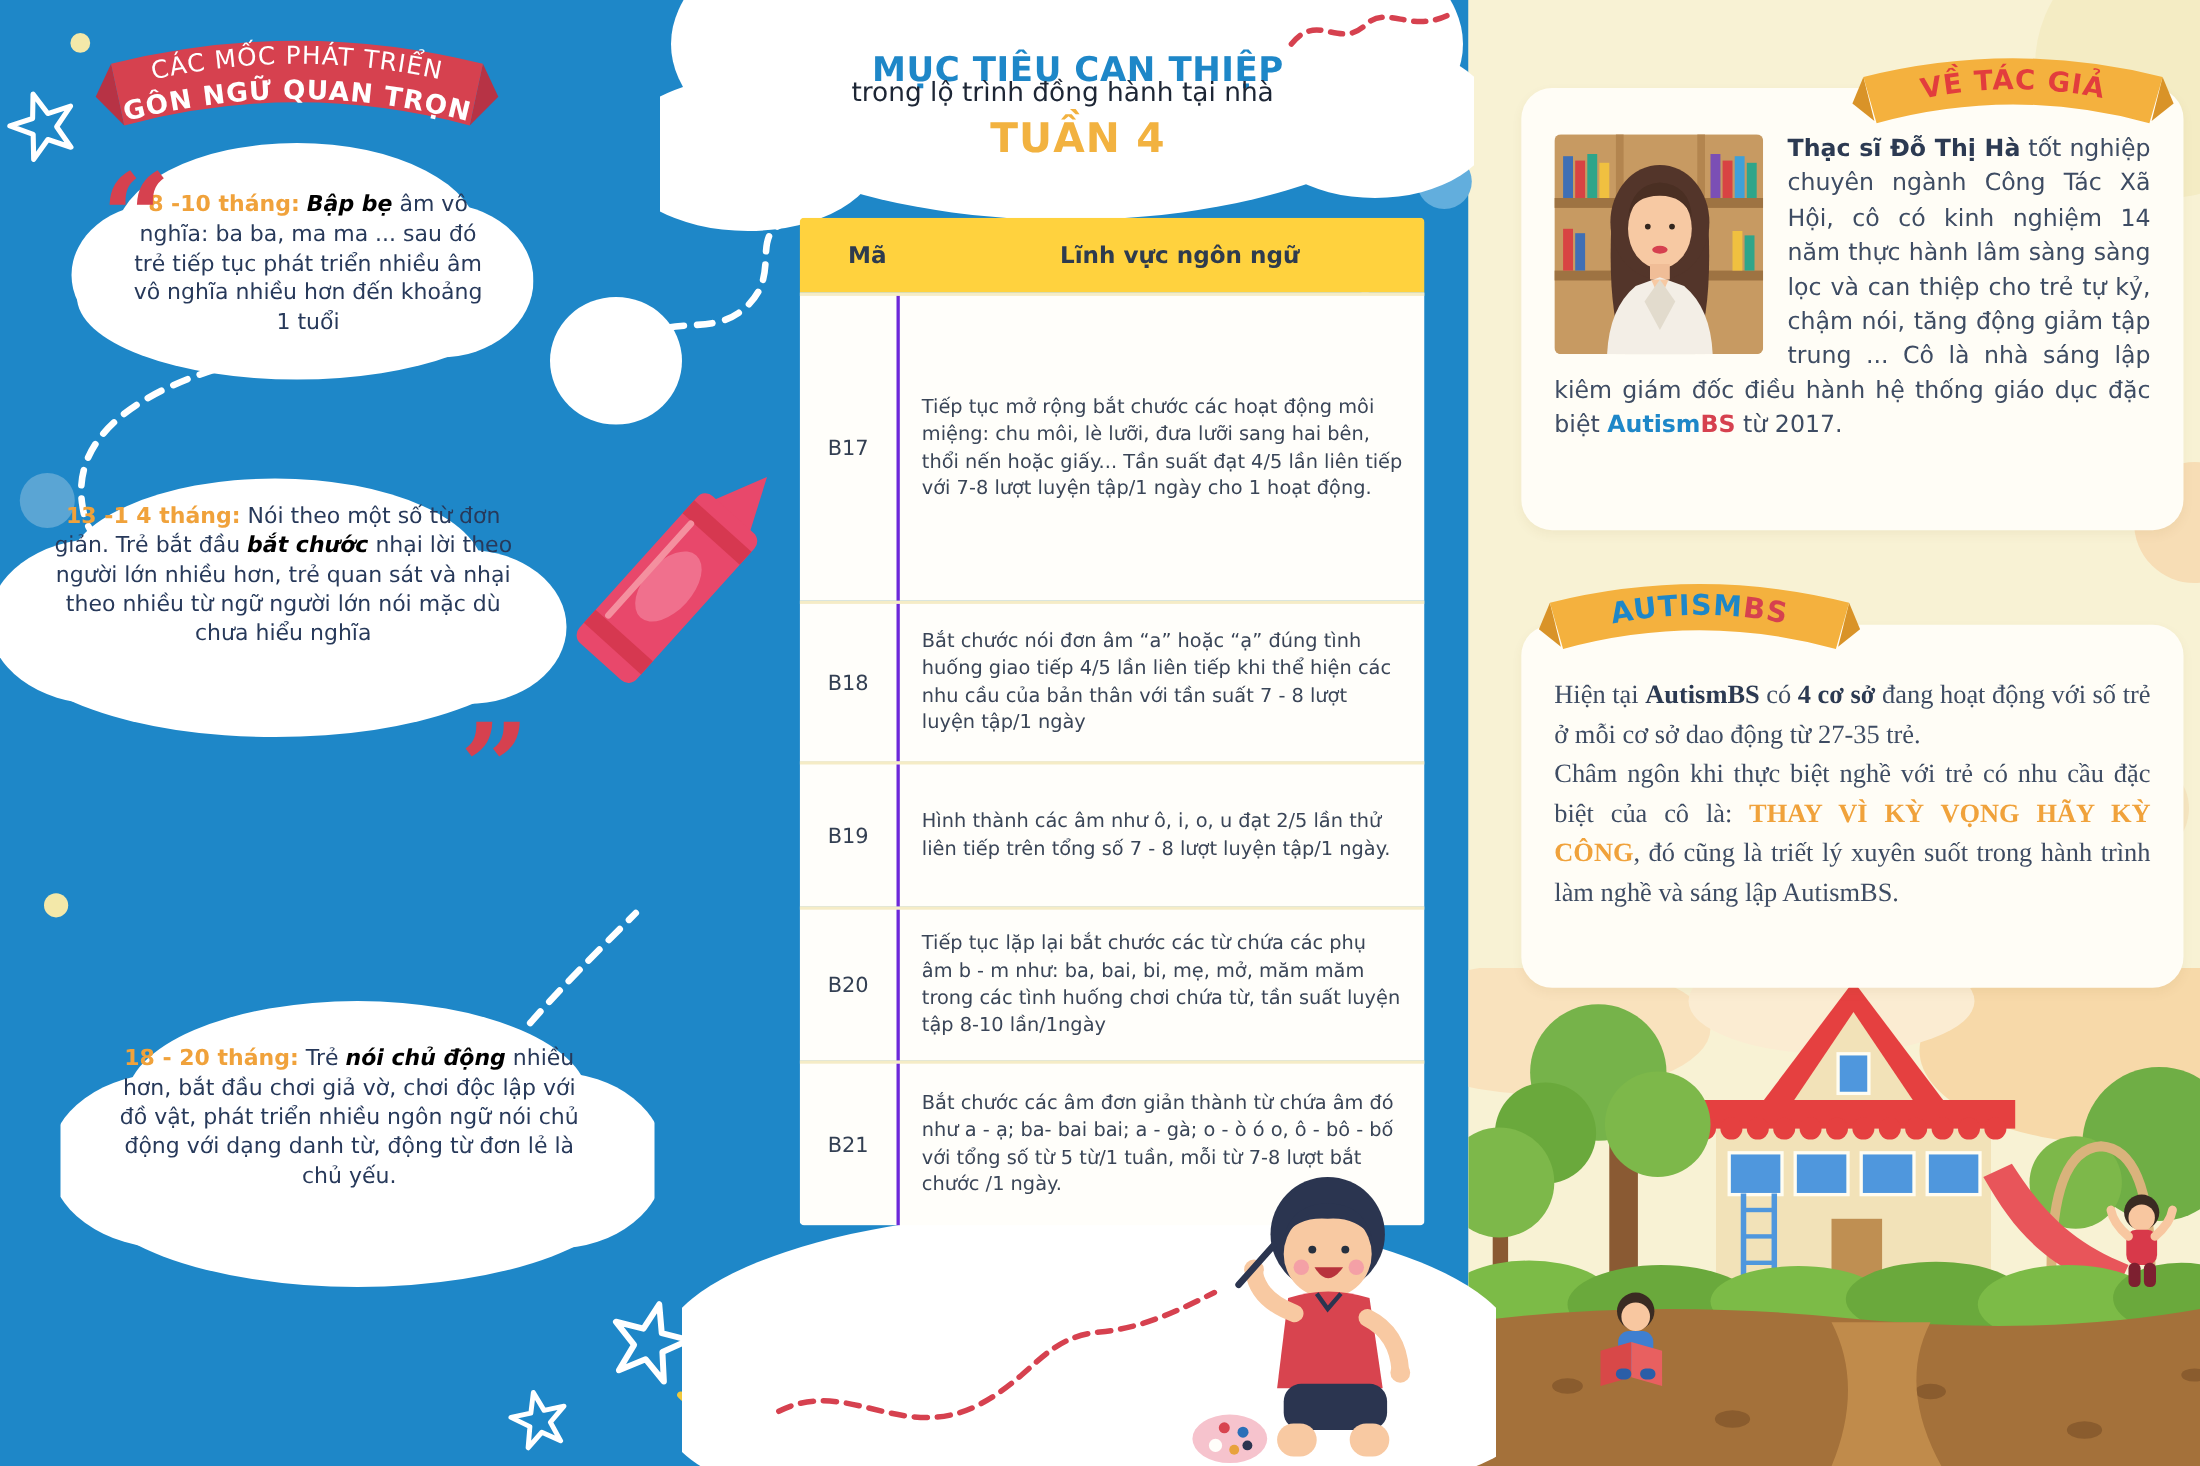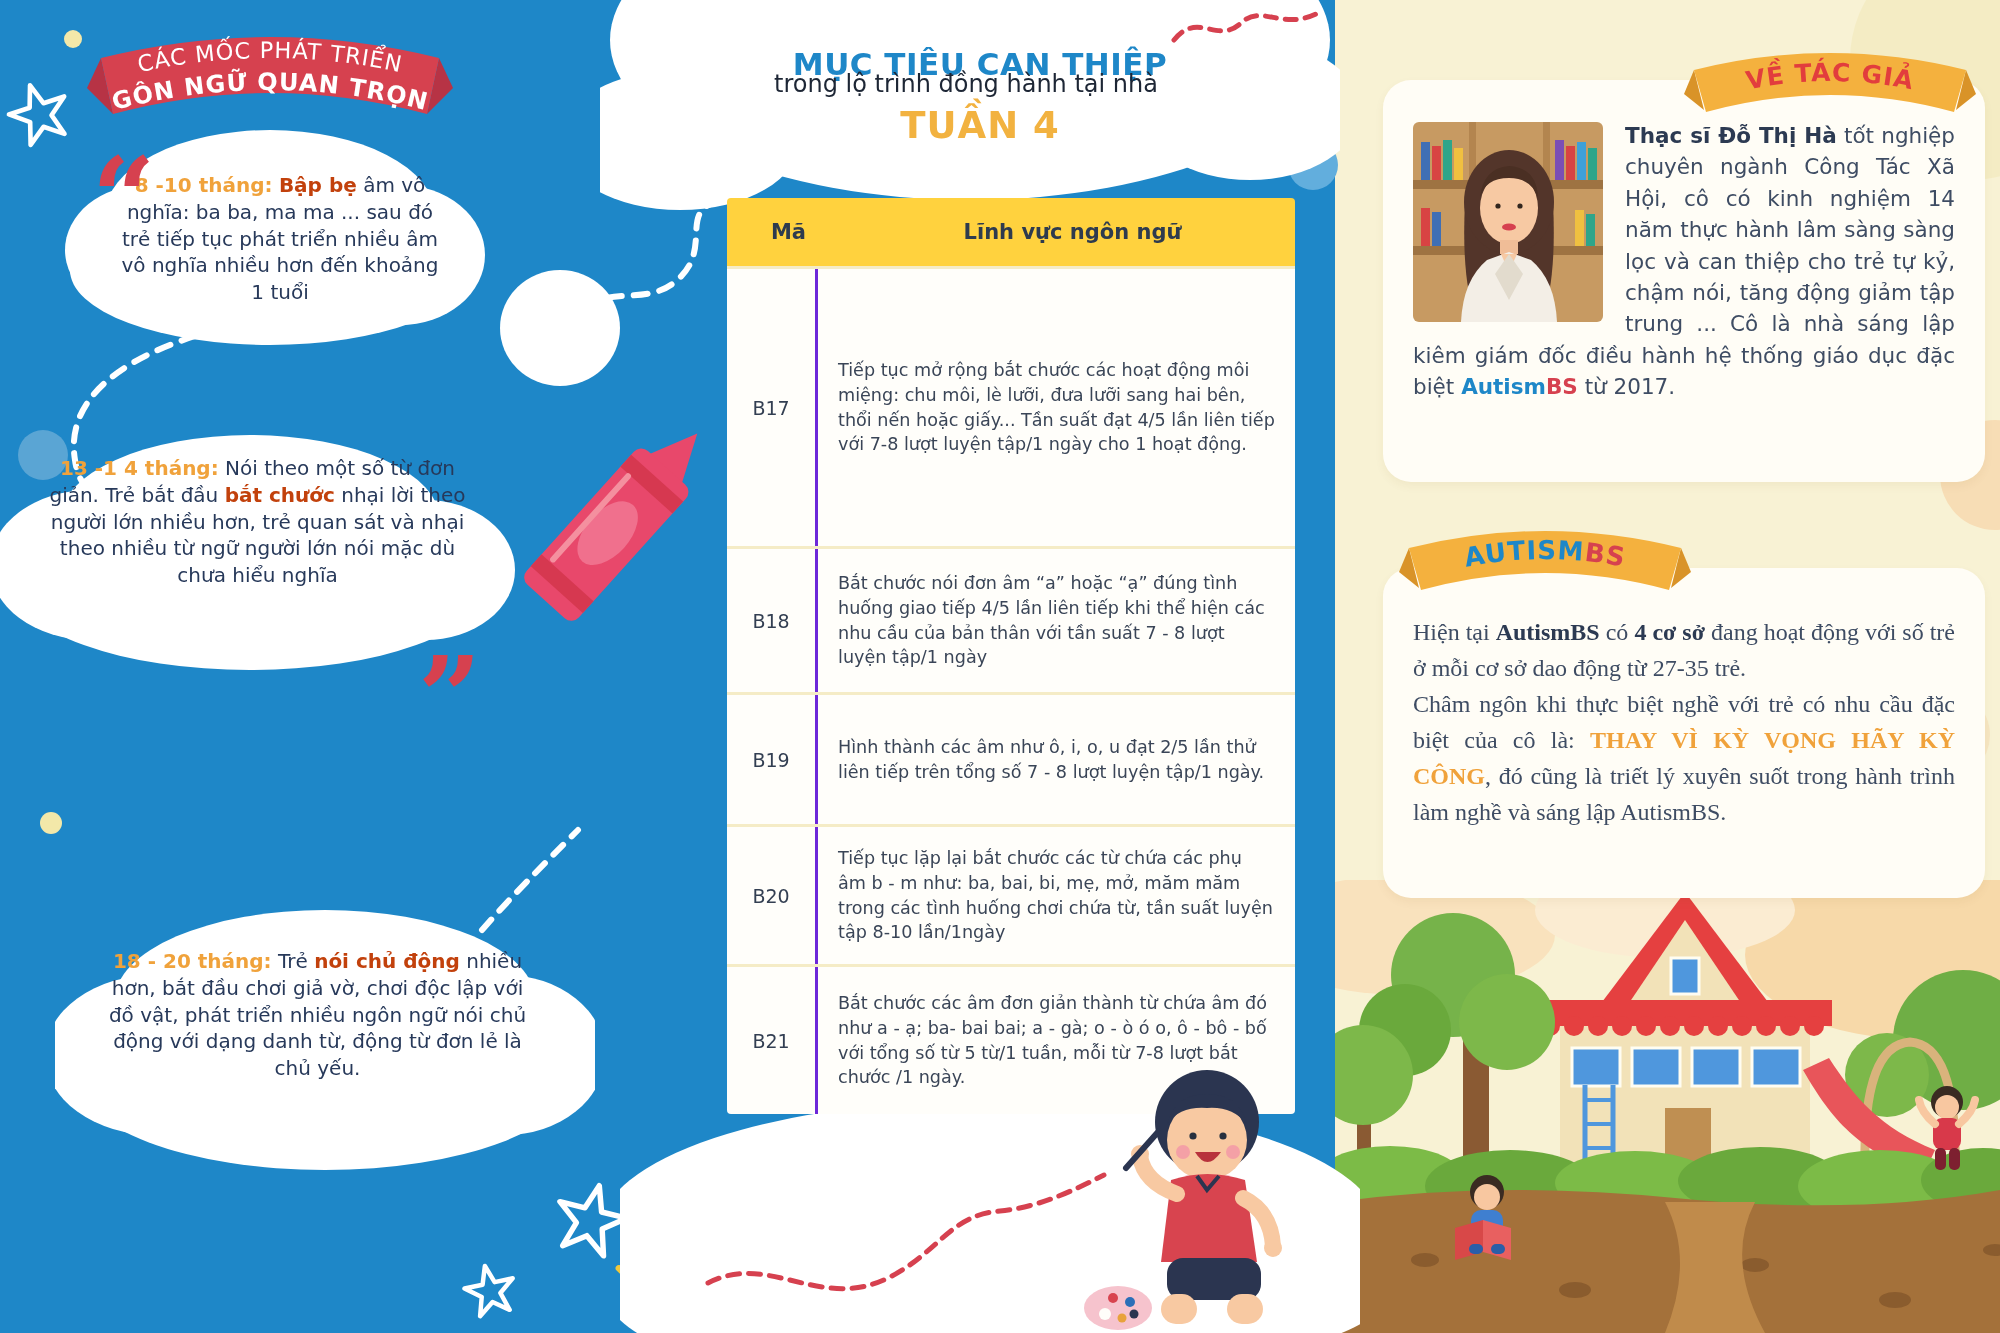--- a/index.html
+++ b/index.html
@@ -5,21 +5,21 @@
   *{margin:0;padding:0;box-sizing:border-box}
   body{font-family:"DejaVu Sans","Liberation Sans",sans-serif;}
   #page{position:relative;width:2000px;height:1333px;overflow:hidden;background:#f8f2d4;}
 
   
   .left-panel{position:absolute;left:0;top:0;width:1335px;height:1333px;background:#1e87c8;}
   .deco{position:absolute;z-index:2;}
   .cloud-svg{position:absolute;z-index:2;}
   .cloud-text{position:absolute;z-index:3;text-align:center;color:#27395a;font-size:20px;line-height:1.34;}
   .cloud-text .age{color:#f0a23b;font-weight:bold;}
-  .cloud-text b{color:#c2410c;}
+  .cloud-text b{color:#000000;font-style:italic;}
   .quote{position:absolute;z-index:4;font-family:"DejaVu Serif","Liberation Serif",serif;font-weight:bold;color:#d6414f;font-size:110px;line-height:0.9;height:70px;overflow:hidden;}
 
   
   .main-title{position:absolute;left:650px;top:46px;width:660px;text-align:center;z-index:3;
     color:#1e87c8;font-size:31px;font-weight:bold;letter-spacing:.5px;}
   .subtitle{position:absolute;left:636px;top:70px;width:660px;text-align:center;z-index:3;
     color:#1d2635;font-size:24px;}
   .week-label{position:absolute;left:650px;top:104px;width:660px;text-align:center;z-index:3;
     color:#f2b240;font-size:37px;font-weight:bold;letter-spacing:1px;}
 

